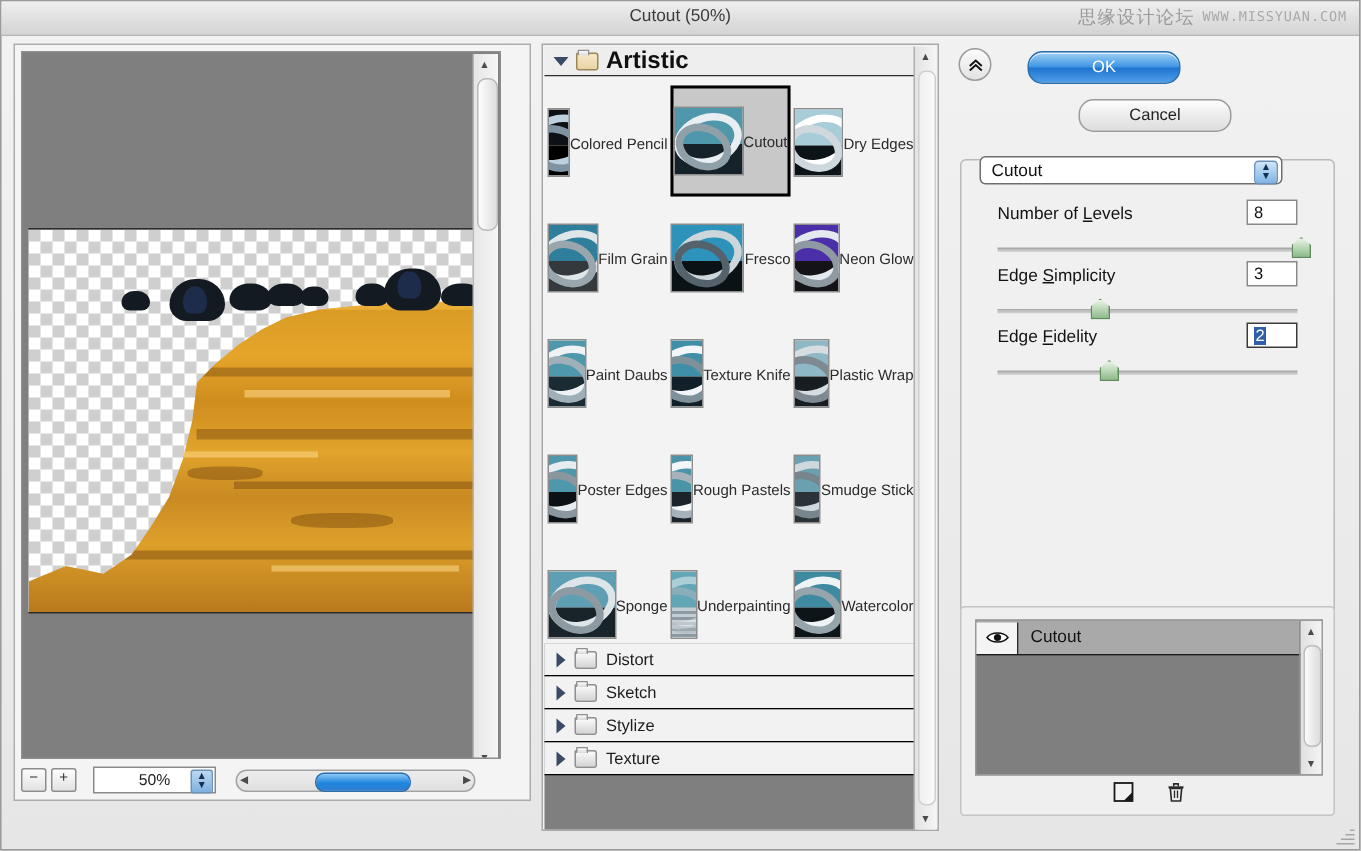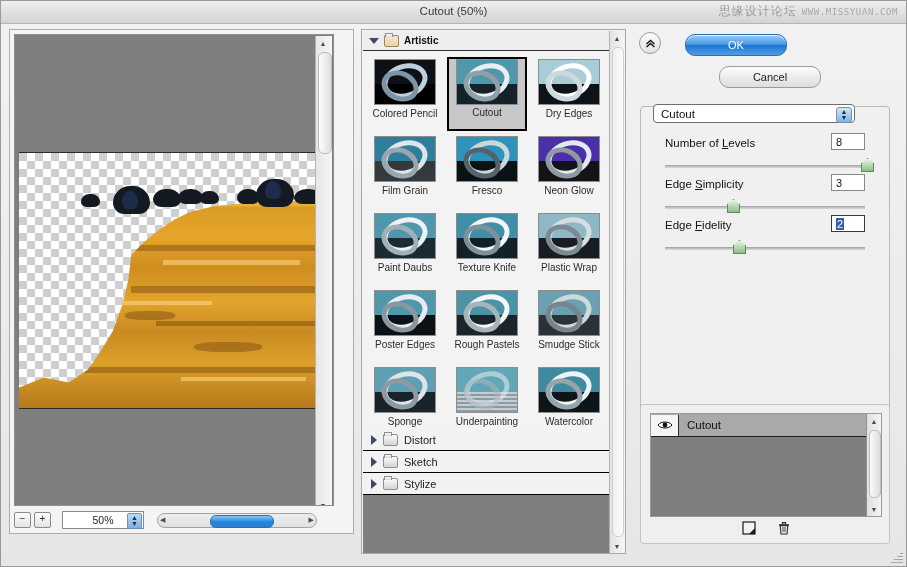--- a/index.html
+++ b/index.html
@@ -81,25 +81,25 @@
   .tri-down{width:0;height:0;border-left:5px solid transparent;border-right:5px solid transparent;
     border-top:6px solid #3b4a66;}
   .tri-right{width:0;height:0;border-top:5px solid transparent;border-bottom:5px solid transparent;
     border-left:6px solid #3b4a66;}
   .folder{width:13px;height:10px;background:linear-gradient(#fbfbfb,#d4d4d4);
     border:1px solid #8f8f8f;border-radius:1px 2px 2px 2px;position:relative;}
   .folder:before{content:"";position:absolute;left:0;top:-3px;width:6px;height:3px;
     background:linear-gradient(#fbfbfb,#d8d8d8);border:1px solid #8f8f8f;border-bottom:none;
     border-radius:1px 1px 0 0;}
   .folder.open{background:linear-gradient(#f6e7c8,#e8d3a4);border-color:#9a8656;}
-  .gal-head-label{font-weight:bold;font-size:10px;color:#101010;}
+  .gal-head-label{font-weight:bold;font-size:16px;color:#101010;}
   .grid{position:absolute;left:1px;top:21px;width:248px;height:378px;
     background:#f3f3f3;overflow:hidden;padding:6px 0 0 0;box-sizing:border-box;
     display:flex;flex-wrap:wrap;align-content:flex-start;}
-  .cell{width:80px;height:74px;display:flex;flex-direction:column;align-items:center;
+  .cell{width:80px;height:74px;display:flex;flex-direction:row;align-items:center;
     justify-content:flex-start;margin:0 0 3px 2px;box-sizing:border-box;padding-top:2px;}
   .cell.sel{background:#c8c8c8;border:2px solid #000;padding-top:0;}
   .thumb{width:60px;height:44px;border:1px solid #8d8d8d;overflow:hidden;position:relative;}
   .cap{margin-top:3px;font-size:10px;color:#2b2b2b;white-space:nowrap;}
   .cell.sel .cap{margin-top:2px;}
   
   .tb-sky{position:absolute;left:0;top:0;width:100%;height:55%;}
   .tb-gnd{position:absolute;left:0;bottom:0;width:100%;height:45%;}
   .tb-ring{position:absolute;left:50%;top:48%;transform:translate(-50%,-50%) rotate(-18deg);
     width:36px;height:24px;border-radius:50%;border:5px solid #d8dde0;}
@@ -403,20 +403,25 @@
       <div class="catrow">
         <span class="tri-right"></span>
         <span class="folder"></span>
         <span class="catlabel">Sketch</span>
       </div>
       <div class="catrow">
         <span class="tri-right"></span>
         <span class="folder"></span>
         <span class="catlabel">Stylize</span>
       </div>
+      <div class="catrow">
+        <span class="tri-right"></span>
+        <span class="folder"></span>
+        <span class="catlabel">Texture</span>
+      </div>
     </div>
 
     <div class="gal-vscroll">
       <div class="vs-arrow">▲</div>
       <div class="vs-track"></div>
       <div class="vs-arrow bottom">▼</div>
     </div>
   </div>
 
   <div class="collapse-btn">

